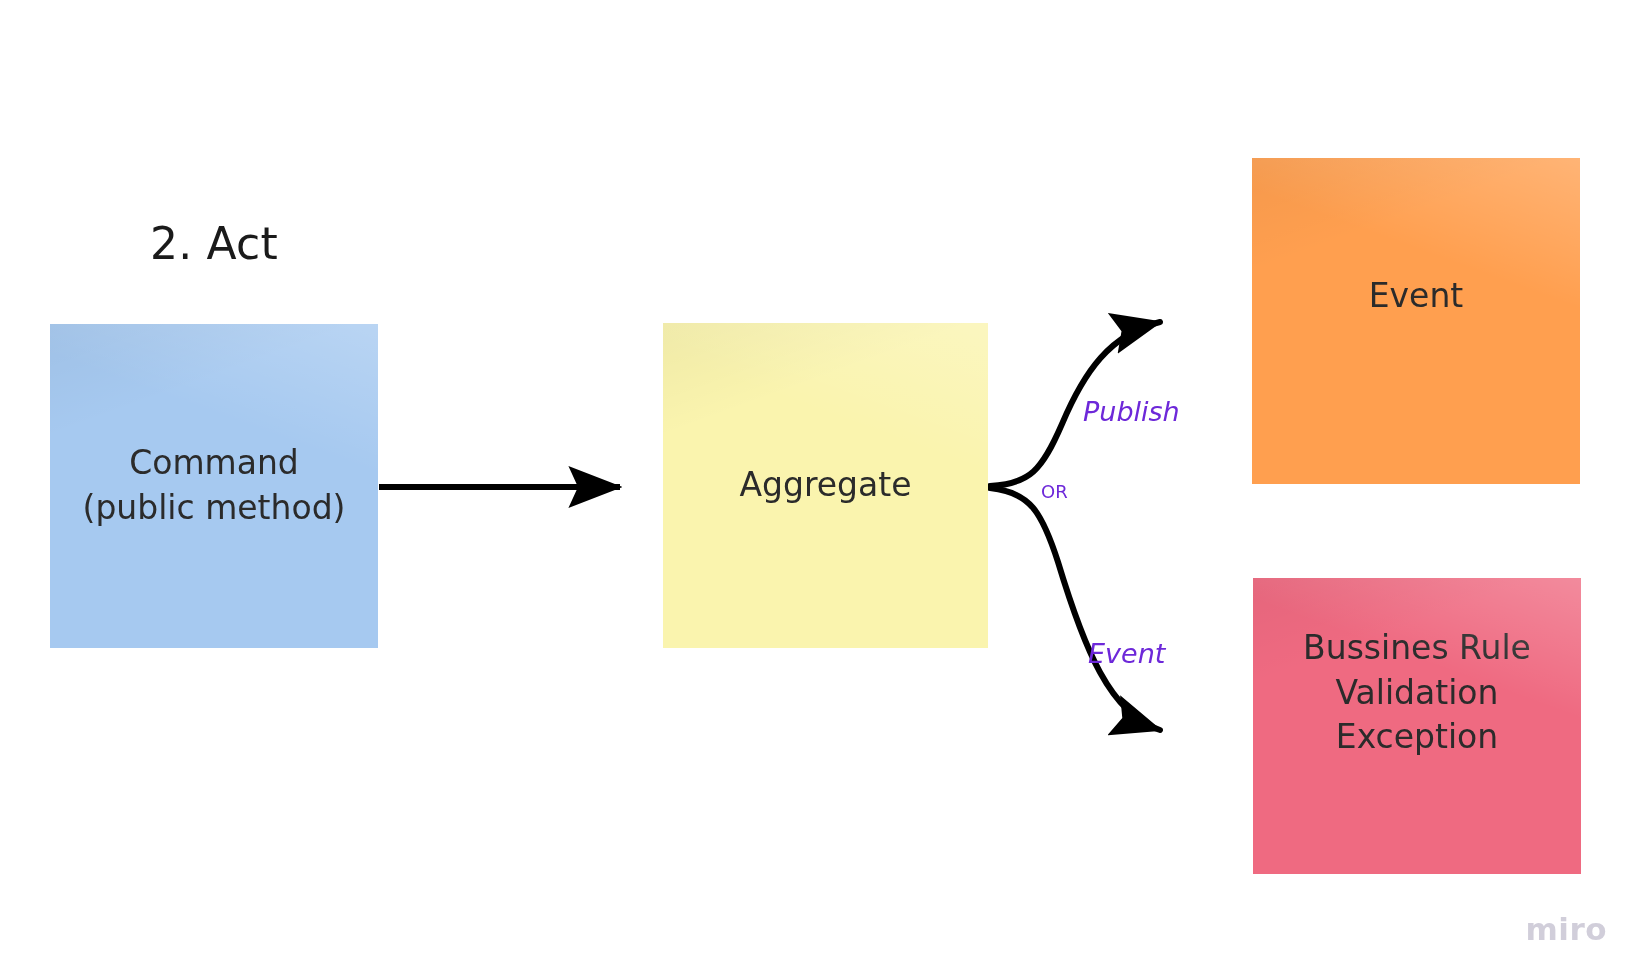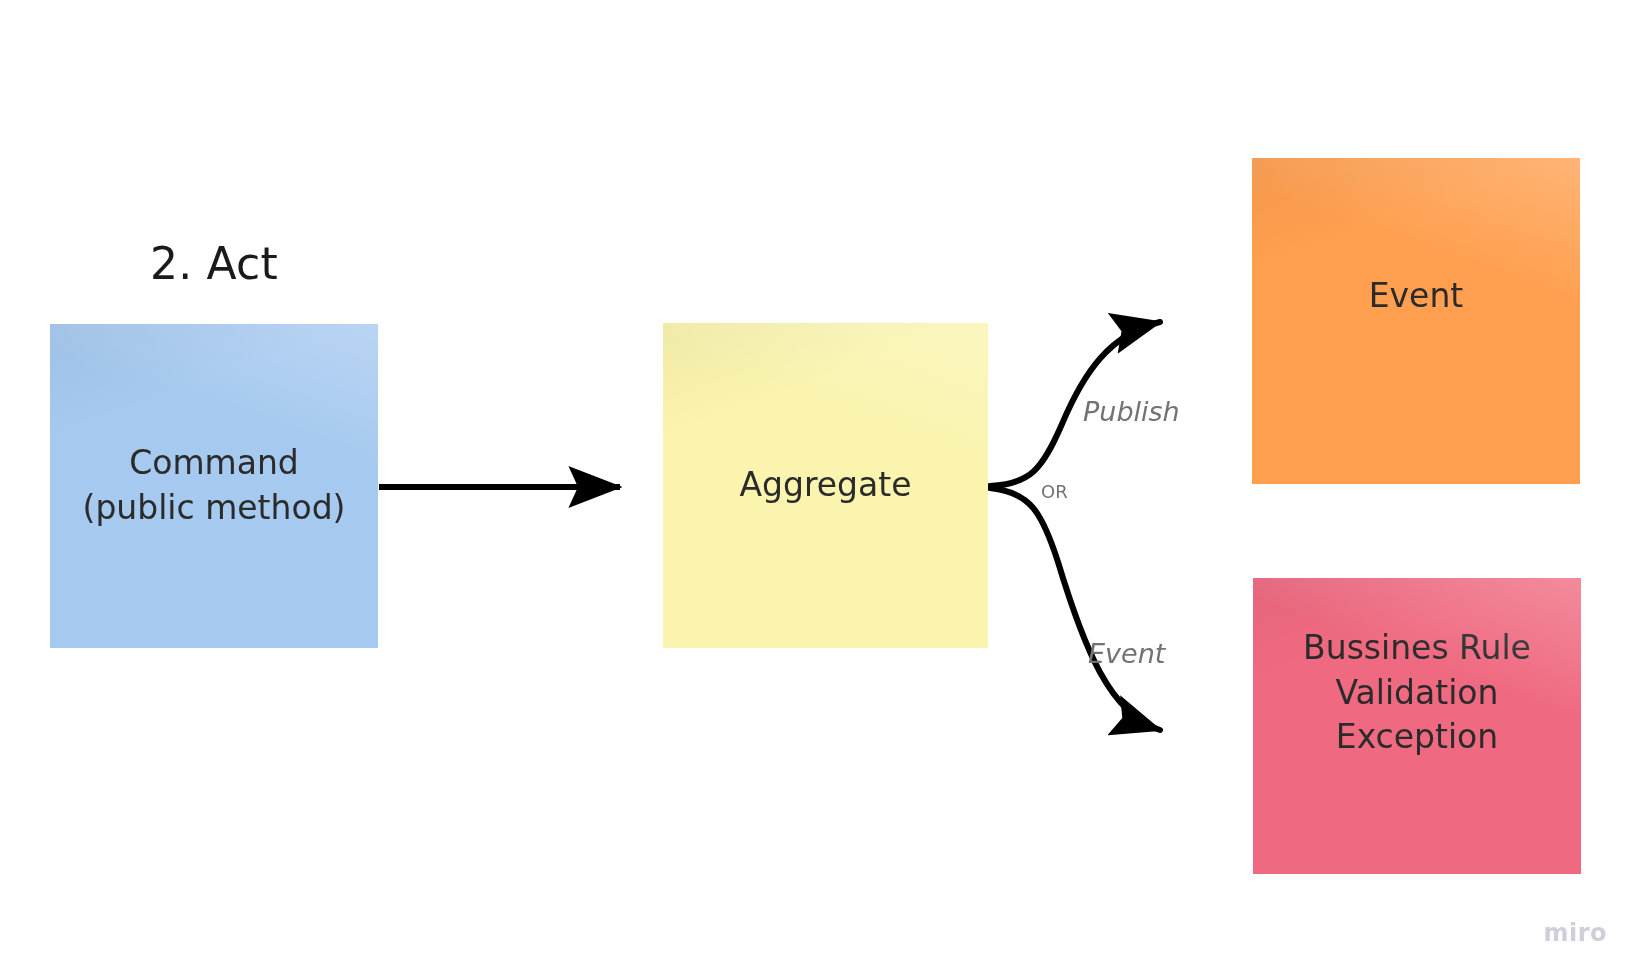--- a/index.html
+++ b/index.html
@@ -20,21 +20,21 @@
   
   .heading {
     position: absolute;
     font-family: "DejaVu Sans", "Liberation Sans", sans-serif;
     font-size: 44px;
     font-weight: 400;
     color: #1a1a1a;
     white-space: nowrap;
     letter-spacing: 0.2px;
   }
-  #heading-act      { left: 50px;   top: 218px; width: 328px; text-align: center; margin-top: 20px; }
+  #heading-act      { left: 50px;   top: 218px; width: 328px; text-align: center; }
   #heading-arrange  { left: 663px;  top: 218px; width: 325px; text-align: center; }
   #heading-assert   { left: 1252px; top: 62px;  width: 328px; text-align: center; }
 
   
   .note {
     position: absolute;
     display: flex;
     align-items: center;
     justify-content: center;
     box-sizing: border-box;
@@ -99,21 +99,21 @@
     position: absolute;
     left: 0; top: 0;
     width: 1627px;
     height: 959px;
     overflow: visible;
   }
 
   
   .edge-label {
     position: absolute;
-    color: #737373;
+    color: #6d28d9;
     white-space: nowrap;
     font-family: "DejaVu Sans", "Liberation Sans", sans-serif;
   }
   #label-publish {
     left: 1083px; top: 396px;
     font-size: 27px;
     font-style: italic;
   }
   #label-or {
     left: 1041px; top: 481px;
@@ -124,21 +124,21 @@
     left: 1088px; top: 638px;
     font-size: 27px;
     font-style: italic;
   }
 
   
   #watermark {
     position: absolute;
     right: 20px;
     bottom: 12px;
-    font-size: 24px;
+    font-size: 31px;
     font-weight: 600;
     letter-spacing: 0.5px;
     color: #c9c6d4;
     opacity: 0.85;
     font-family: "DejaVu Sans", "Liberation Sans", sans-serif;
     user-select: none;
   }
 </style>
 </head>
 <body>

